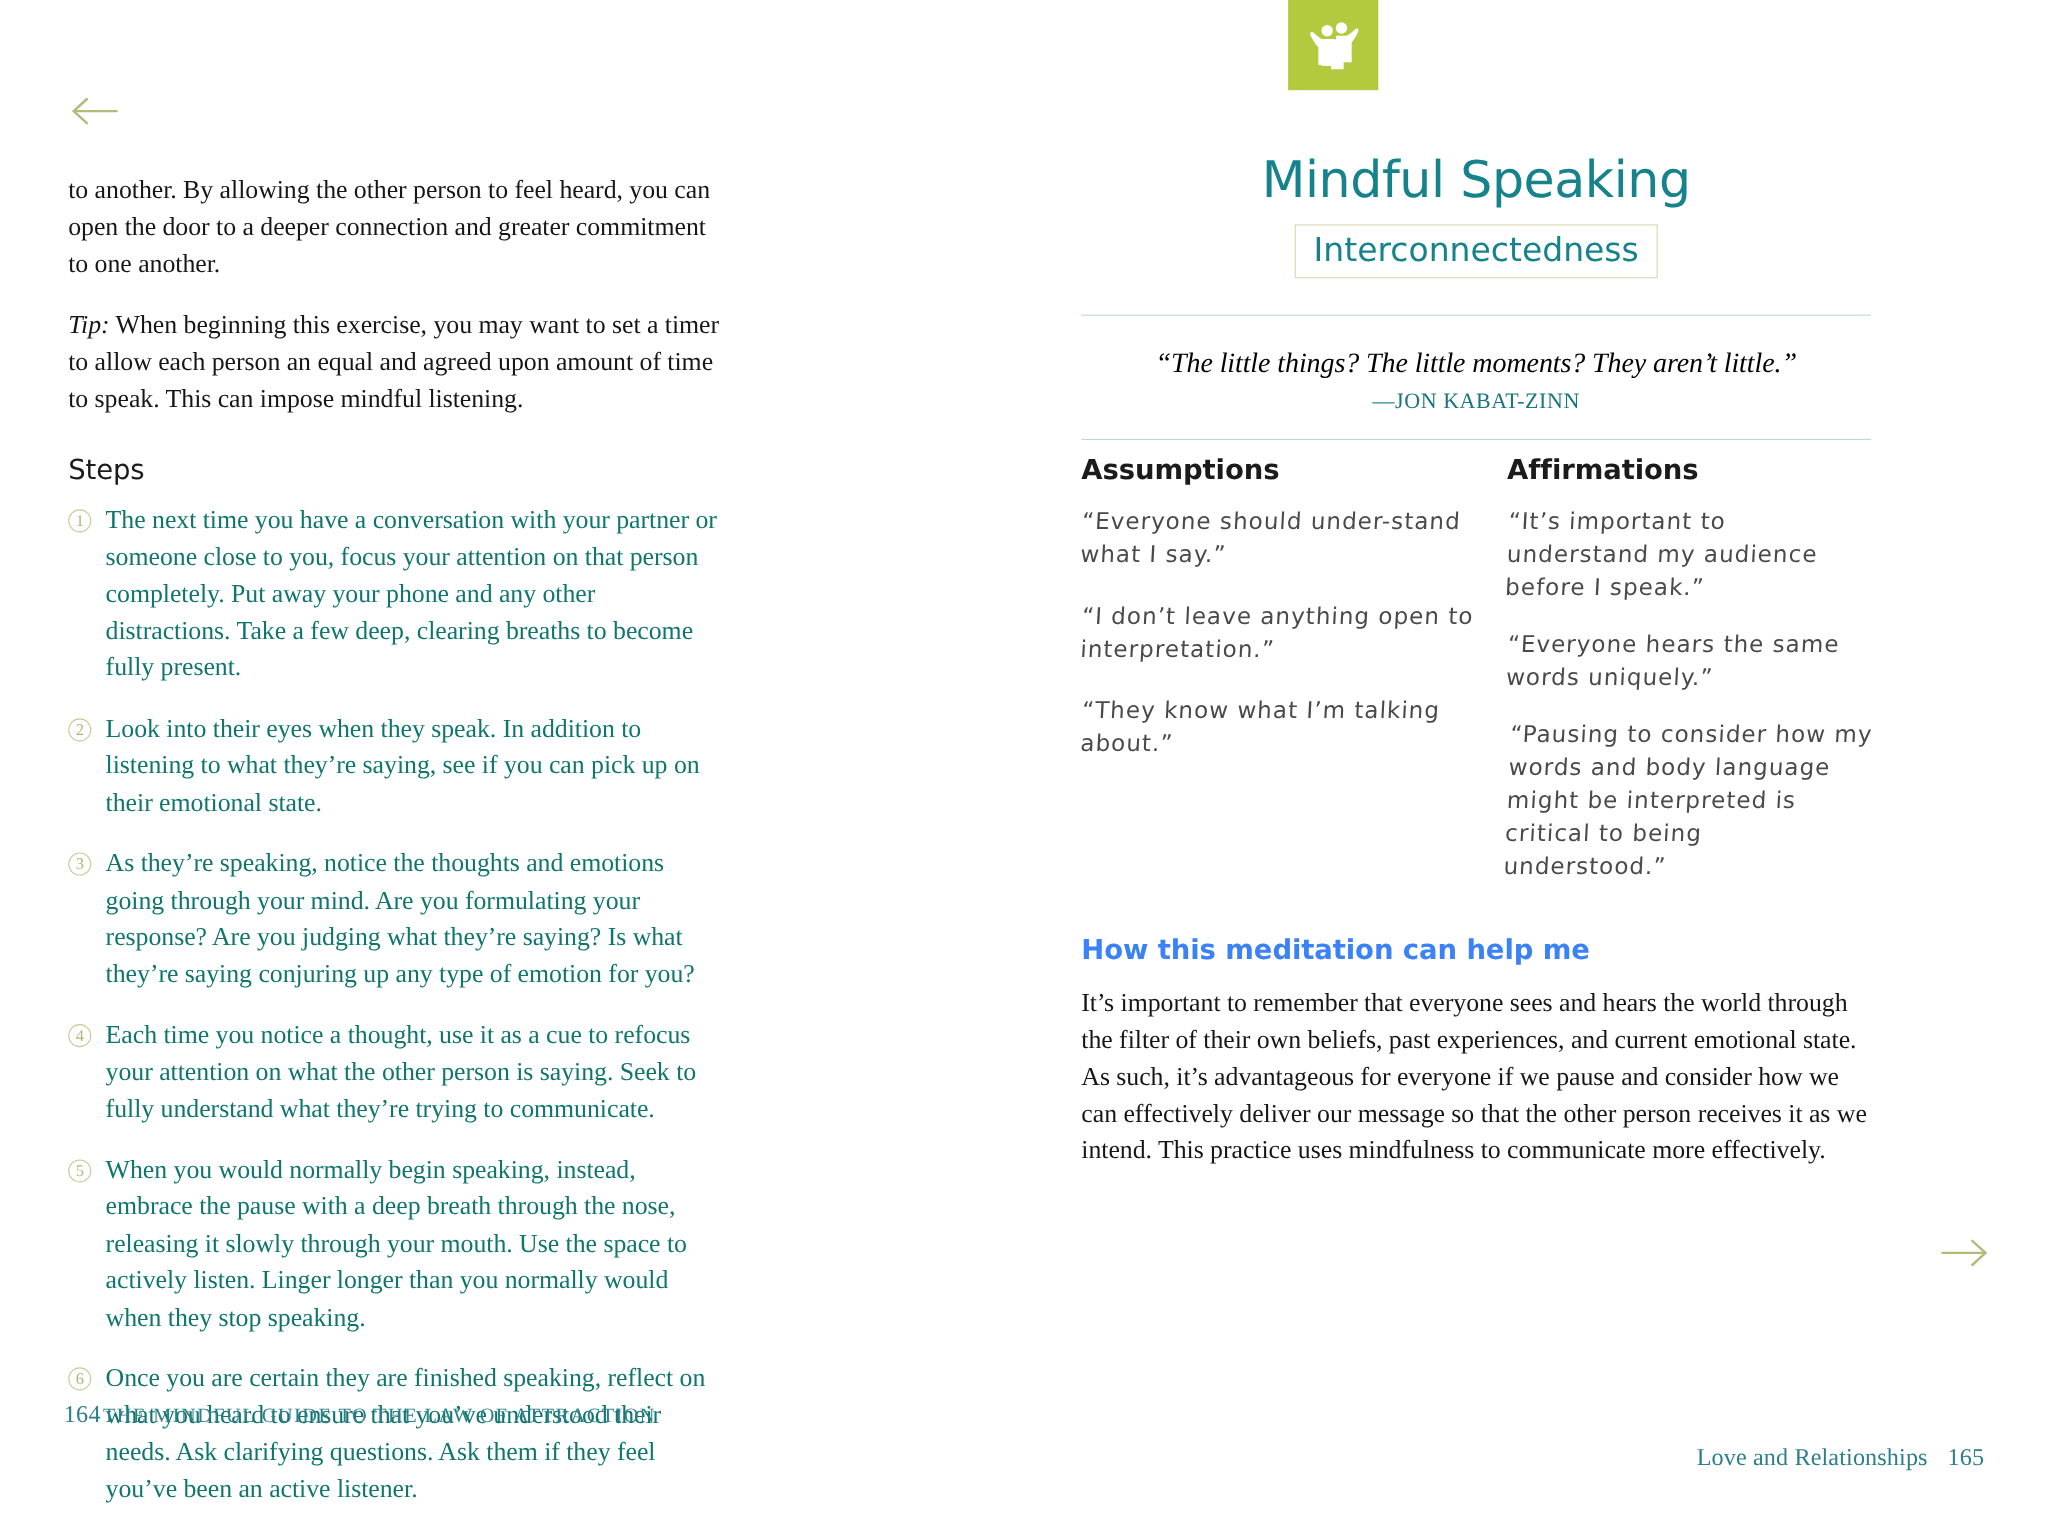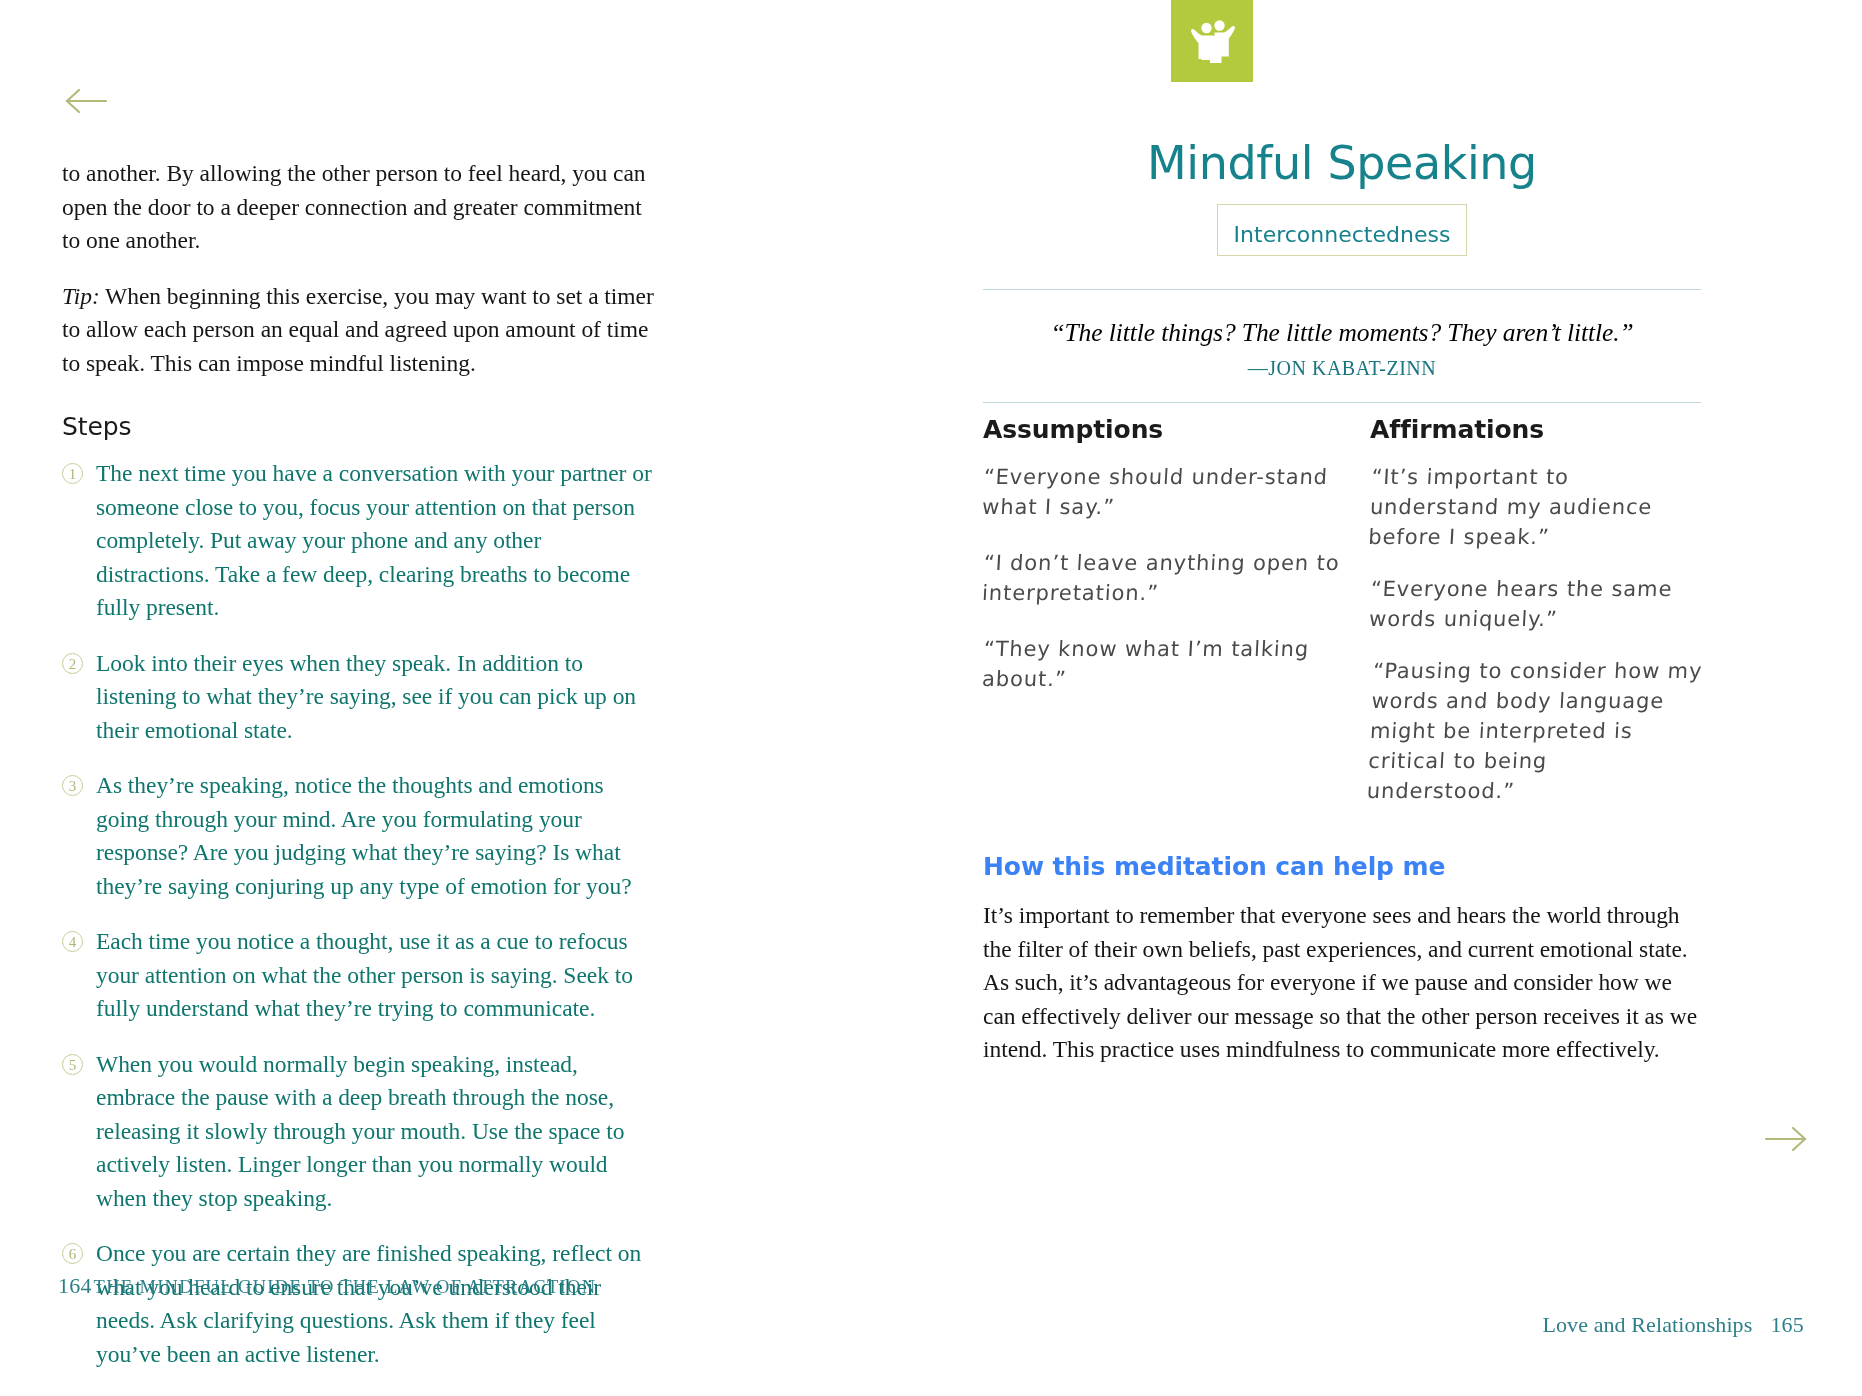--- a/index.html
+++ b/index.html
@@ -141,23 +141,23 @@
     color: #1a1a1a;
   }
   .clock-icon { display: inline-block; line-height: 0; }
   .tag-row {
     display: flex;
     justify-content: center;
     margin-top: 14px;
   }
   .tag {
     border: 1.3px solid #d9d6ae;
-    padding: 18px 16px 8px 16px;
-    font-family: "DejaVu Sans", sans-serif;
-    font-size: 22px;
+    padding: 6px 16px 8px 16px;
+    font-family: "DejaVu Sans", sans-serif;
+    font-size: 30px;
     color: #16828c;
     line-height: 1.1;
   }
   .quote-block {
     margin-top: 33px;
     border-top: 1.3px solid #bcd6da;
     border-bottom: 1.3px solid #bcd6da;
     padding: 26px 0 22px 0;
     text-align: center;
   }

